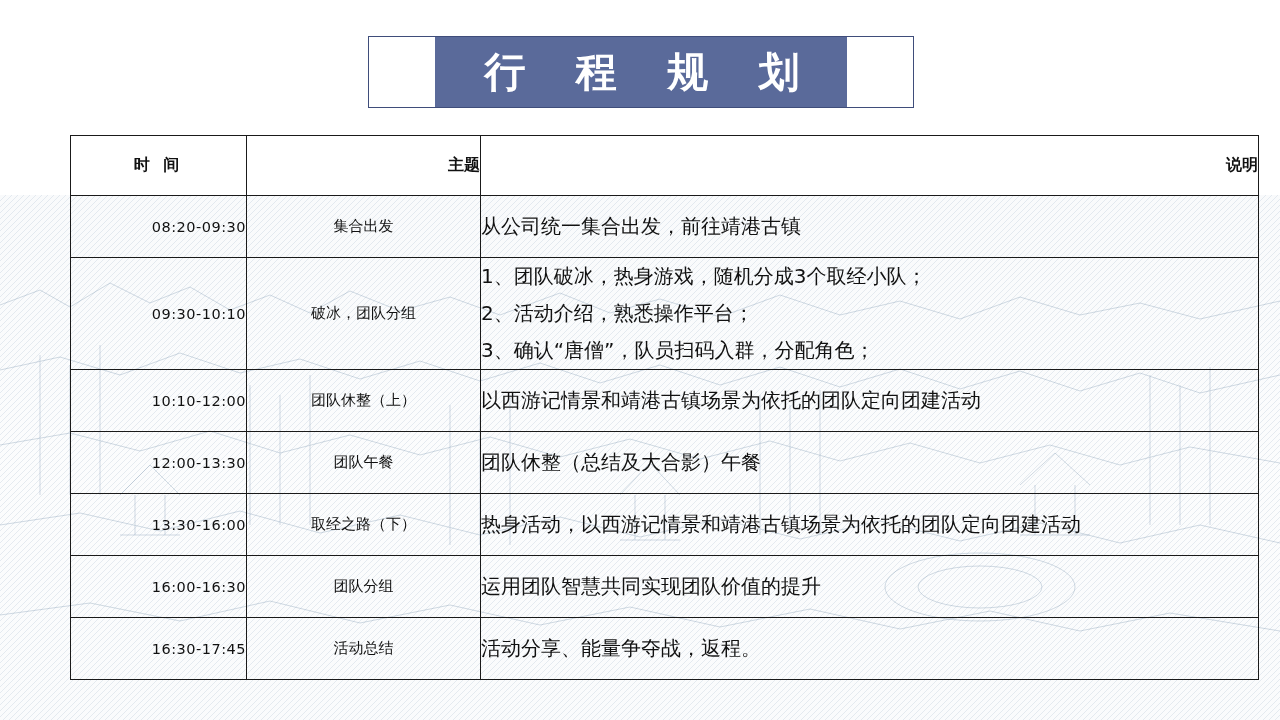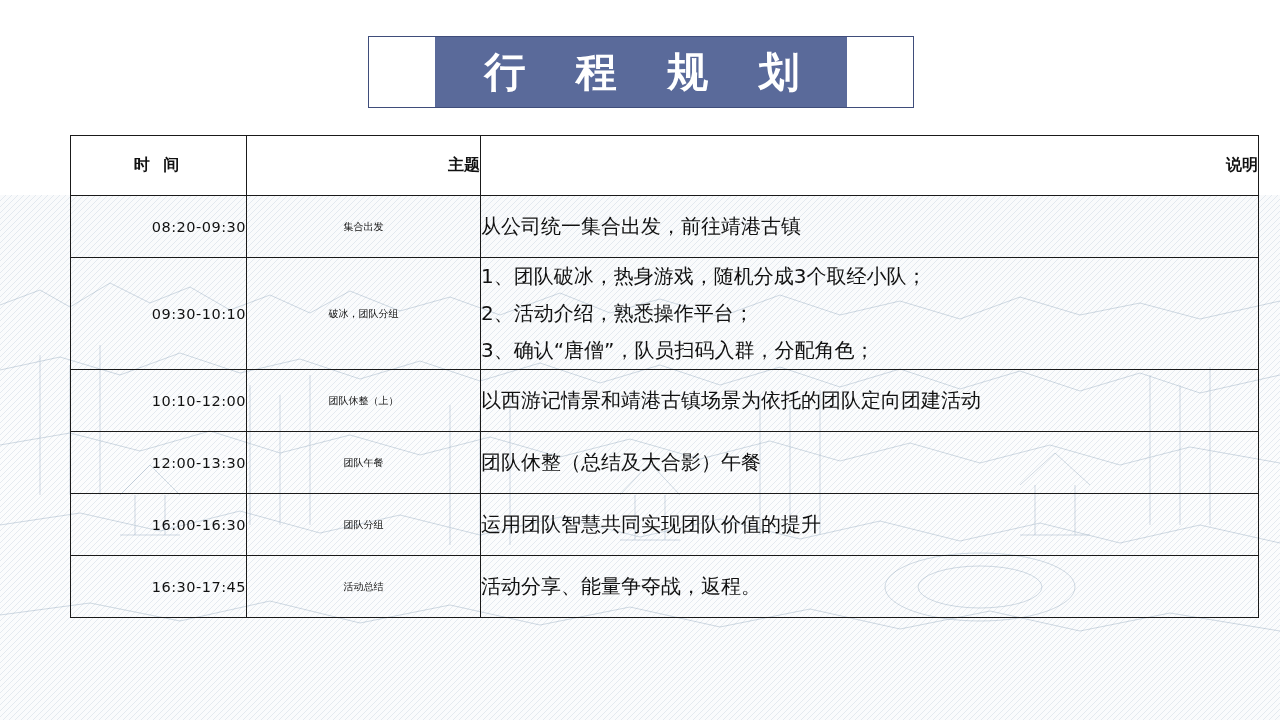--- a/index.html
+++ b/index.html
@@ -105,21 +105,21 @@
     height: 62px;
   }
   td.time {
     text-align: right;
     font-family: "DejaVu Sans Mono", "Liberation Mono", monospace;
     font-size: 14.5px;
     letter-spacing: 0.5px;
   }
   td.topic {
     text-align: center;
-    font-size: 10px;
+    font-size: 15px;
   }
   td.desc {
     text-align: left;
     padding-left: 18px;
     font-size: 20px;
     line-height: 1.85;
   }
   tr.tall td { height: 104px; }
   .desc-line { white-space: nowrap; }
 </style>
@@ -211,20 +211,27 @@
         </td>
       </tr>
       <tr>
         <td class="time">12:00-13:30</td>
         <td class="topic">团队午餐</td>
         <td class="desc">
           <div class="desc-line">团队休整（总结及大合影）午餐</div>
         </td>
       </tr>
       <tr>
+        <td class="time">13:30-16:00</td>
+        <td class="topic">取经之路（下）</td>
+        <td class="desc">
+          <div class="desc-line">热身活动，以西游记情景和靖港古镇场景为依托的团队定向团建活动</div>
+        </td>
+      </tr>
+      <tr>
         <td class="time">16:00-16:30</td>
         <td class="topic">团队分组</td>
         <td class="desc">
           <div class="desc-line">运用团队智慧共同实现团队价值的提升</div>
         </td>
       </tr>
       <tr>
         <td class="time">16:30-17:45</td>
         <td class="topic">活动总结</td>
         <td class="desc">

